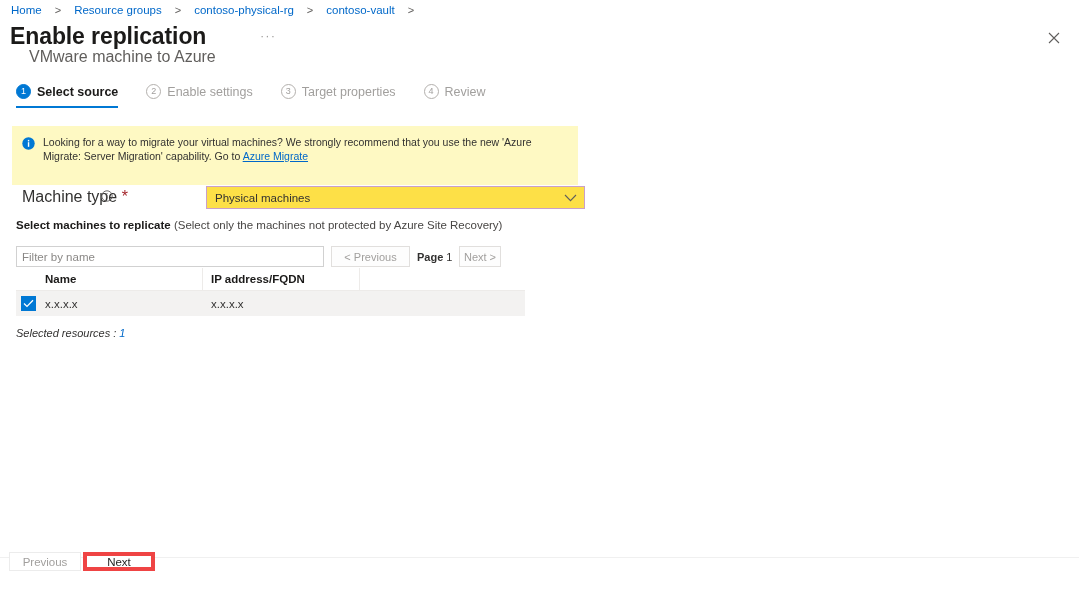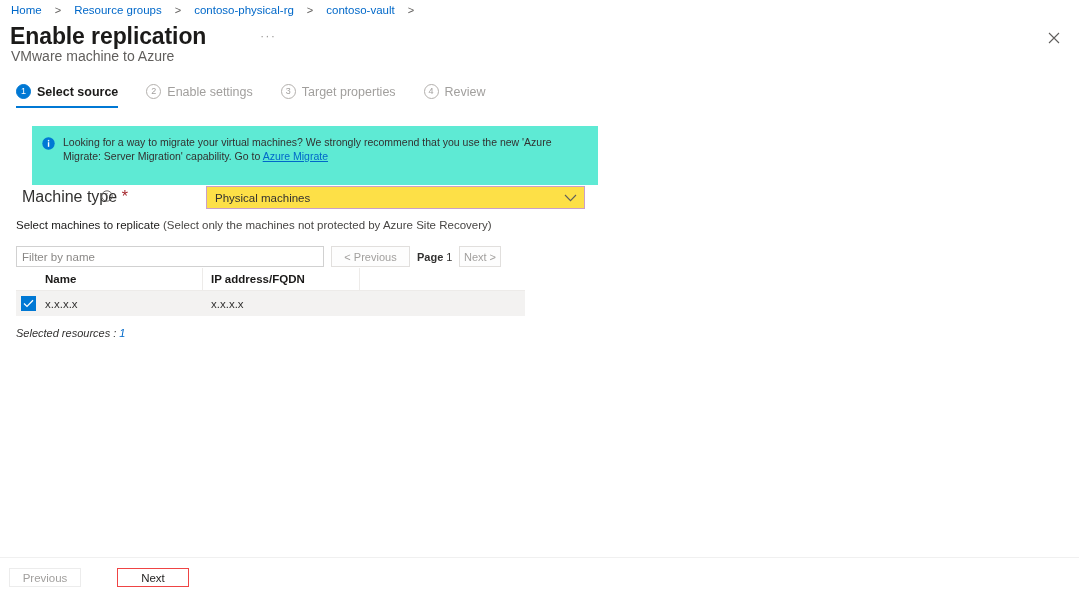--- a/index.html
+++ b/index.html
@@ -28,22 +28,22 @@
     position: absolute; left: 10px; top: 21px;
     font-size: 23px; font-weight: 600; letter-spacing: -0.1px;
     color: #1b1a19; line-height: 30px;
   }
   .title-ellipsis {
     position: absolute; left: 260px; top: 29px;
     font-size: 13px; color: #a19f9d; letter-spacing: 1px;
     line-height: 14px; cursor: pointer;
   }
   .subtitle {
-    position: absolute; left: 11px; top: 49px;
-    font-size: 14px; color: #605e5c; line-height: 15px;
+    position: absolute; left: 29px; top: 49px;
+    font-size: 16px; color: #605e5c; line-height: 15px;
   }
   .close-btn {
     position: absolute; right: 10px; top: 24px;
     width: 30px; height: 30px;
     display: flex; align-items: center; justify-content: center;
     cursor: pointer; color: #605e5c;
   }
 
   
   .tabs {
@@ -67,23 +67,23 @@
   .tab.active .num {
     background: #0078d4; border-color: #0078d4; color: #fff; font-weight: 400;
   }
   .tab.active::after {
     content: ""; position: absolute; left: 0; right: 14px; bottom: 0;
     height: 2.5px; background: #0078d4;
   }
 
   
   .banner {
-    position: absolute; left: 32px; top: 126px;
+    position: absolute; left: 12px; top: 126px;
     width: 566px; min-height: 45px;
-    background: #5eead4;
+    background: #fef9c3;
     display: flex; align-items: flex-start;
     padding: 9px 10px 22px 10px; gap: 8px;
   }
   .banner-icon {
     flex: 0 0 auto; width: 13px; height: 13px; margin-top: 1px;
   }
   .banner-text {
     font-size: 10.5px; line-height: 14px; color: #323130;
     max-width: 516px;
   }
@@ -112,21 +112,21 @@
     padding: 0 7px 0 8px; cursor: pointer;
     font-size: 11.5px; color: #323130;
   }
   .chev { color: #605e5c; display: flex; align-items: center; }
 
   
   .section-label {
     position: absolute; left: 16px; top: 217px;
     font-size: 11.5px; line-height: 16px; white-space: nowrap;
   }
-  .section-label b { font-weight: 400; color: #1b1a19; }
+  .section-label b { font-weight: 700; color: #1b1a19; }
   .section-label span { color: #484644; }
 
   
   .filter-input {
     position: absolute; left: 16px; top: 246px;
     width: 308px; height: 21px;
     border: 1px solid #d1d1d1; background: #fff;
     font-size: 11.5px; color: #323130;
     padding: 0 5px; outline: none;
     font-family: "Liberation Sans", sans-serif;
@@ -194,31 +194,31 @@
     font-size: 11px; color: #323130; font-style: italic;
   }
   .selected .count { color: #0068c9; }
 
   
   .footer-sep {
     position: absolute; left: 0; top: 557px;
     width: 1079px; height: 1px; background: #f0f0f0;
   }
   .footer {
-    position: absolute; left: 9px; top: 568px;
-    display: flex; gap: 24px; text-align: right;
+    position: absolute; left: 9px; top: 552px;
+    display: flex; gap: 2px; text-align: right;
   }
   .btn {
     height: 19px; min-width: 72px;
     display: flex; align-items: center; justify-content: center;
     font-size: 11.5px; font-family: "Liberation Sans", sans-serif;
     background: #fff; cursor: pointer;
   }
   .btn.disabled { border: 1px solid #ececec; color: #a19f9d; cursor: default; }
-  .btn.primary { border: 1px solid #ef4444; color: #201f1e; margin-left: 12px; }
+  .btn.primary { border: 4px solid #ef4444; color: #201f1e; }
 </style>
 </head>
 <body>
 
 <div class="page">
 
   <div class="breadcrumb">
     <span class="bc-link">Home</span>
     <span class="bc-sep">&gt;</span>
     <span class="bc-link">Resource groups</span>

